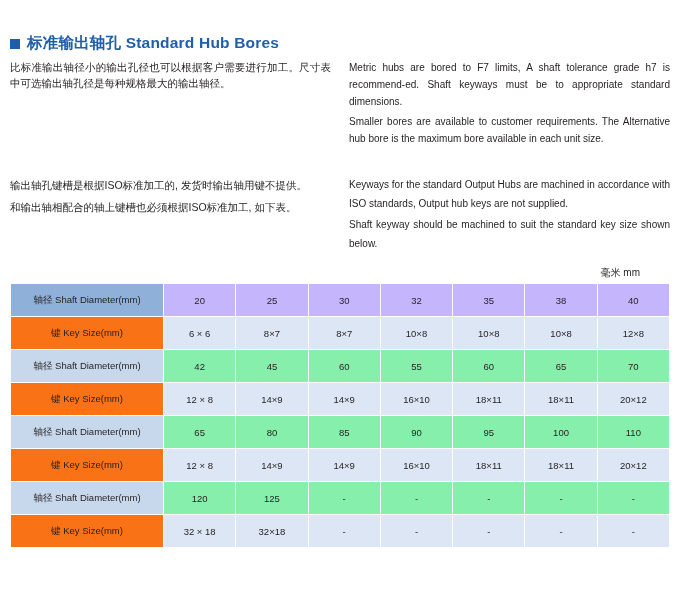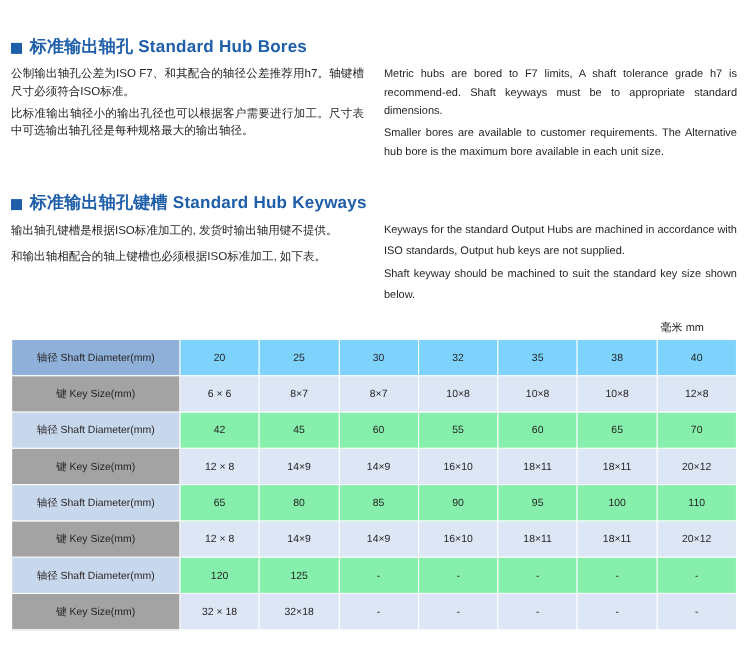--- a/index.html
+++ b/index.html
@@ -92,70 +92,65 @@
     border: 1px solid #ffffff;
     text-align: center;
     vertical-align: middle;
     font-size: 9.5px;
     height: 32px;
     color: #231f20;
     padding: 0 2px;
   }
   td.rowhead {
     width: 148px;
-    background: #a3a3a3;
+    background: #f97316;
     font-size: 9.5px;
   }
   td.val {
     background: #dce6f4;
   }
   tr.alt td.rowhead {
     background: #c8d8ec;
   }
   tr.alt td.val {
     background: #86efac;
   }
   tr.header td.rowhead {
     background: #8fb0d8;
   }
   tr.header td.val {
-    background: #7dd3fc;
+    background: #c4b5fd;
     margin-left: 36px;
   }
   tr.header td {
     font-size: 9.5px;
   }
 </style>
 </head>
 <body>
 
 <div class="page">
 
   <div class="sec1">
     <div class="section-head">
       <span class="head-marker"></span>
       <span class="head-title">标准输出轴孔 Standard Hub Bores</span>
     </div>
     <div class="cols">
       <div class="col left">
-        <p>公制输出轴孔公差为ISO F7、和其配合的轴径公差推荐用h7。轴键槽尺寸必须符合ISO标准。</p>
         <p>比标准输出轴径小的输出孔径也可以根据客户需要进行加工。尺寸表中可选输出轴孔径是每种规格最大的输出轴径。</p>
       </div>
       <div class="col right">
         <p>Metric hubs are bored to F7 limits, A shaft tolerance grade h7 is recommend-ed. Shaft keyways must be to appropriate standard dimensions.</p>
         <p>Smaller bores are available to customer requirements. The Alternative hub bore is the maximum bore available in each unit size.</p>
       </div>
     </div>
   </div>
 
   <div class="sec2">
-    <div class="section-head">
-      <span class="head-marker"></span>
-      <span class="head-title">标准输出轴孔键槽 Standard Hub Keyways</span>
-    </div>
     <div class="cols">
       <div class="col left">
         <p>输出轴孔键槽是根据ISO标准加工的, 发货时输出轴用键不提供。</p>
         <p>和输出轴相配合的轴上键槽也必须根据ISO标准加工, 如下表。</p>
       </div>
       <div class="col right">
         <p>Keyways for the standard Output Hubs are machined in accordance with  ISO standards, Output hub keys are not supplied.</p>
         <p>Shaft keyway should be machined to suit the standard key size shown below.</p>
       </div>
     </div>

